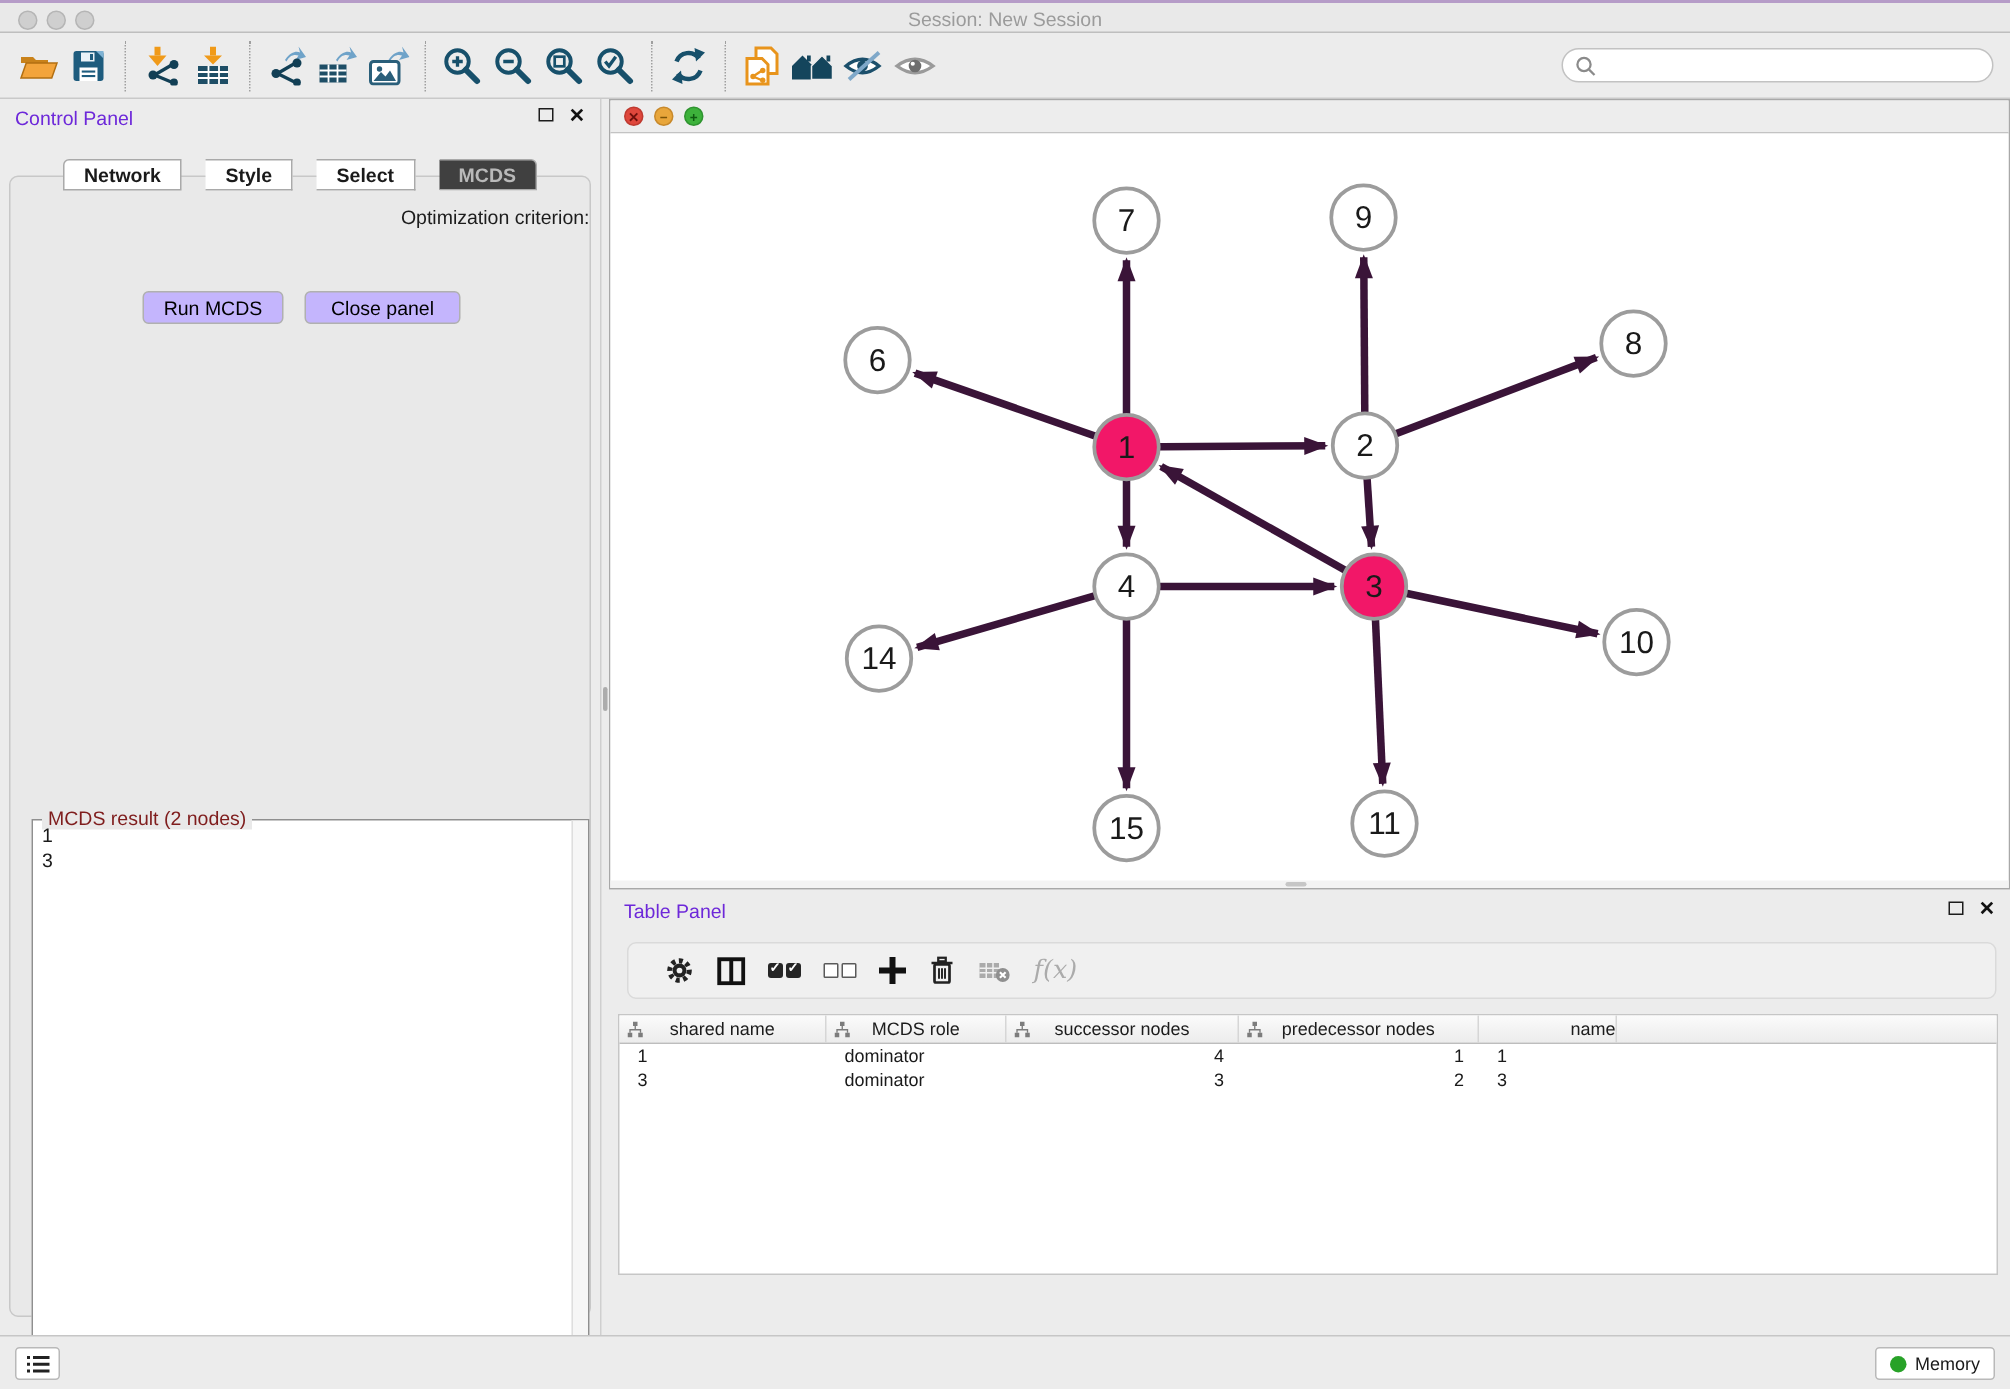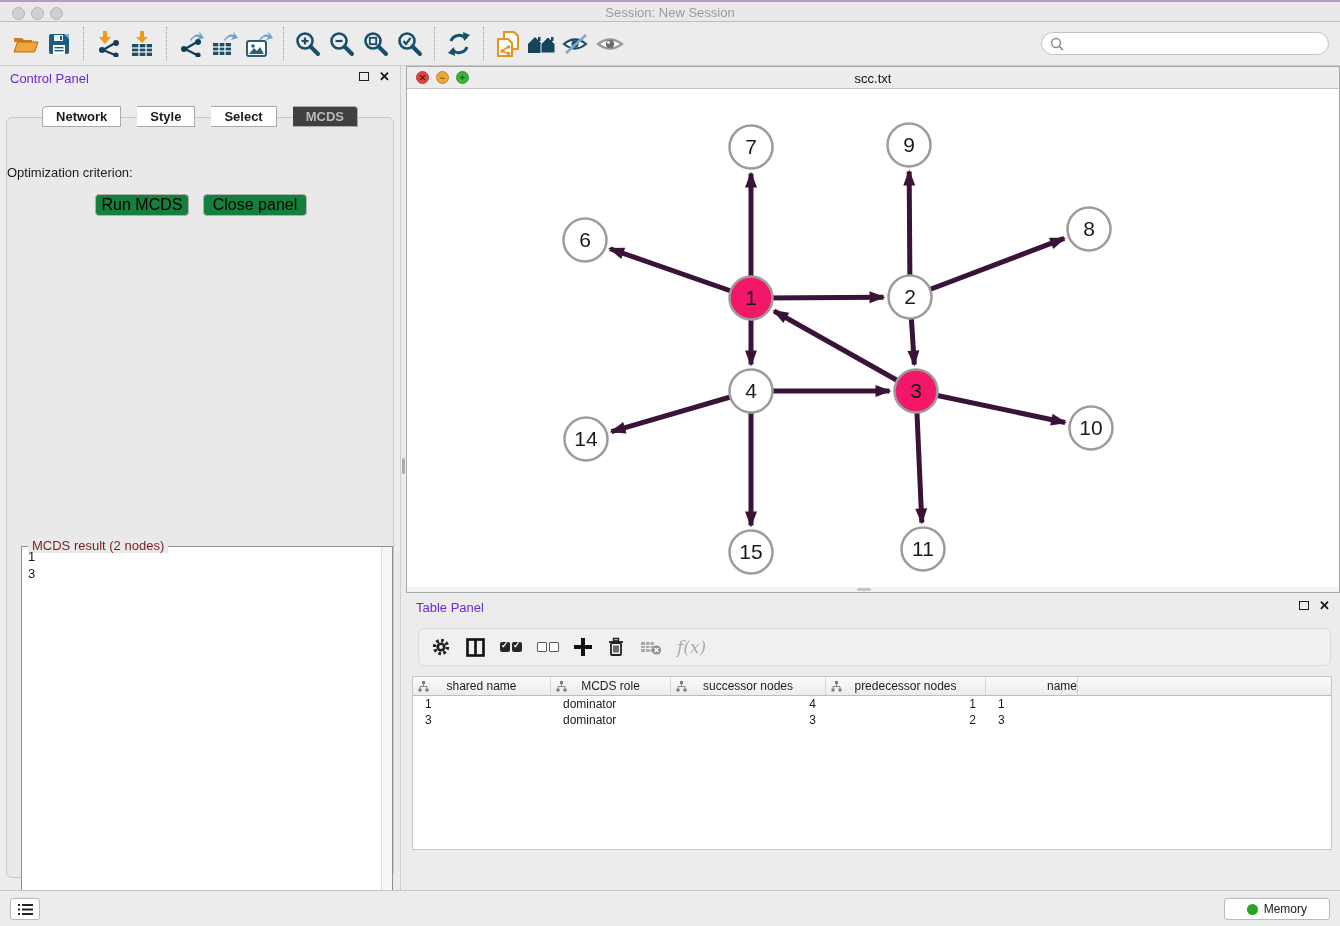--- a/index.html
+++ b/index.html
@@ -34,28 +34,28 @@
 
   .cp-tabs { position:absolute; left:50%; transform:translateX(-50%); top:40px; display:flex; z-index:2;gap:16px; }
   .cp-tab { height:21px; padding:0 13px; background:#fff; border:1px solid #A9A9A9; border-left:none;
     font-size:13px; font-weight:bold; display:flex; align-items:center; }
   .cp-tab:first-child { border-left:1px solid #A9A9A9; border-radius:4px 0 0 0; }
   .cp-tab:last-child  { border-radius:0 4px 0 0; }
   .cp-tab.active { background:#404040; color:#B9B9B9; }
 
   .cp-inner { position:absolute; left:6px; top:51px; width:388px; height:761px;
     background:#E9E9E9; border:1px solid #C8C8C8; border-radius:6px; }
-  .opt-label { position:absolute; left:0; right:0; top:19px; text-align:left; font-size:13px; color:#1c1c1c;margin-top:28px; }
+  .opt-label { position:absolute; left:0; right:0; top:19px; text-align:right; font-size:13px; color:#1c1c1c; }
   .dropdown { position:absolute; left:38px; top:43px; width:310px; height:22px; background:#fff;
     border:1px solid #B3B3B3; border-radius:4px; font-size:13px; display:flex; align-items:center; padding-left:10px; }
   .stepper { position:absolute; right:9px; top:4px; display:flex; flex-direction:column; gap:2px; }
   .tri-up   { width:0;height:0;border-left:4px solid transparent;border-right:4px solid transparent;border-bottom:5px solid #3C3C3C; }
   .tri-down { width:0;height:0;border-left:4px solid transparent;border-right:4px solid transparent;border-top:5px solid #3C3C3C; }
-  .cp-btn { position:absolute; top:76px; height:22px; background:#15803d; border:1px solid #B0B0B0;
-    border-radius:4px; font-size:16px; font-family:"Liberation Sans",sans-serif; }
+  .cp-btn { position:absolute; top:76px; height:22px; background:#c4b5fd; border:1px solid #B0B0B0;
+    border-radius:4px; font-size:13px; font-family:"Liberation Sans",sans-serif; }
   .btn-run { left:88px; width:94px; }
   .btn-close { left:196px; width:104px; }
 
   .mcds-box { position:absolute; left:14px; top:428px; width:372px; height:374px;
     border:1px solid #8F8F8F; background:#fff; }
   .mcds-legend { position:absolute; left:6px; top:-9px; background:#E9E9E9; padding:0 4px;
     font-size:13px; color:#7f1d1d; }
   .mcds-list { position:absolute; left:0; top:1px; right:12px; bottom:0; overflow:hidden; }
   .mcds-item { font-size:13px; line-height:17px; padding-left:6px; }
   .mcds-scroll { position:absolute; right:0; top:0; width:11px; bottom:0;
@@ -78,21 +78,21 @@
   .dot-yel   { left:29px; background:#E8A63B; border:1px solid #C8892B; color:#7C5408; }
   .dot-grn   { left:49px; background:#3DB23B; border:1px solid #2F9430; color:#0E5C10; }
   .canvas { position:absolute; left:0; top:22px; width:932px; height:503px; background:#fff; }
   .hscroll-strip { position:absolute; left:0; bottom:0; width:100%; height:5px; background:#F3F3F3; }
   .hscroll-handle { position:absolute; left:450px; bottom:1px; width:14px; height:3px; background:#C6C6C6; border-radius:2px; }
 
   
   .table-panel { position:absolute; left:406px; top:595px; width:934px; height:295px; background:#ECECEC; }
   .tp-toolbar { position:absolute; left:12px; top:33px; width:913px; height:38px;
     background:#F0F0F0; border:1px solid #DADADA; border-radius:6px;
-    display:flex; align-items:center; padding-left:12px; gap:15px; }
+    display:flex; align-items:center; padding-left:24px; gap:15px; }
   .tpi { display:flex; align-items:center; justify-content:center; height:24px; }
   .chkpair { display:flex; gap:2px; }
   .chk { width:10px; height:10px; background:#262626; border-radius:2px; position:relative; }
   .chk:after { content:"✓"; position:absolute; left:1px; top:-2px; color:#fff; font-size:9px; font-weight:bold; }
   .unchk { width:10px; height:10px; border:1.5px solid #5A5A5A; background:#fff; border-radius:1px; }
   .fx { font-family:"DejaVu Serif", serif; font-style:italic; color:#ABABAB; font-size:17px; }
 
   .ntable { position:absolute; left:6px; top:81px; width:920px; height:174px;
     background:#fff; border:1px solid #C6C6C6; }
   .thead { display:flex; height:19px; background:linear-gradient(#FBFBFB,#ECECEC); border-bottom:1px solid #BDBDBD; }
@@ -110,21 +110,21 @@
     font-size:13px; font-weight:bold; display:flex; align-items:center; }
   .tp-tab:first-child { border-left:1px solid #B5B5B5; border-radius:5px 0 0 5px; }
   .tp-tab:last-child { border-radius:0 5px 5px 0; }
   .tp-tab.active { background:#D9D9D9; color:#B2B2B2; }
 
   
   .statusbar { position:absolute; left:0; top:890px; width:1340px; height:36px;
     background:#ECECEC; border-top:1px solid #C6C6C6; }
   .list-btn { position:absolute; left:10px; top:7px; width:30px; height:22px; background:#fff;
     border:1px solid #B9B9B9; border-radius:3px; display:flex; align-items:center; justify-content:center; }
-  .mem-btn { position:absolute; right:10px; top:7px; height:22px; padding:0 22px; background:#fff;
+  .mem-btn { position:absolute; right:10px; top:7px; height:22px; padding:0 9px; background:#fff;
     border:1px solid #B9B9B9; border-radius:3px; display:flex; align-items:center; gap:6px; font-size:12px; }
   .mem-dot { width:11px; height:11px; border-radius:50%; background:#28A228; }
 </style>
 </head>
 <body>
 
 <div class="titlebar">
   <span class="tl" style="left:12px"></span>
   <span class="tl" style="left:31px"></span>
   <span class="tl" style="left:50px"></span>
@@ -325,21 +325,20 @@
 
 <div class="splitter">
   <div class="split-handle"></div>
 </div>
 
 <div class="net-window">
   <div class="net-titlebar">
     <span class="dot dot-red">✕</span>
     <span class="dot dot-yel">−</span>
     <span class="dot dot-grn">+</span>
-    <div class="net-title">scc.txt</div>
   </div>
   <div class="canvas">
     <svg id="graph" width="932" height="503" viewBox="0 0 932 503">
       <defs>
         <marker id="arrow" markerUnits="userSpaceOnUse" markerWidth="18" markerHeight="14" refX="15" refY="7" orient="auto">
           <path d="M1,1 L17,7 L1,13 Z" fill="#3A1438"></path>
         </marker>
       </defs>
       <g id="edges">
           <line x1="344" y1="209" x2="344" y2="84.5" stroke="#3A1438" stroke-width="5" marker-end="url(#arrow)"></line>

